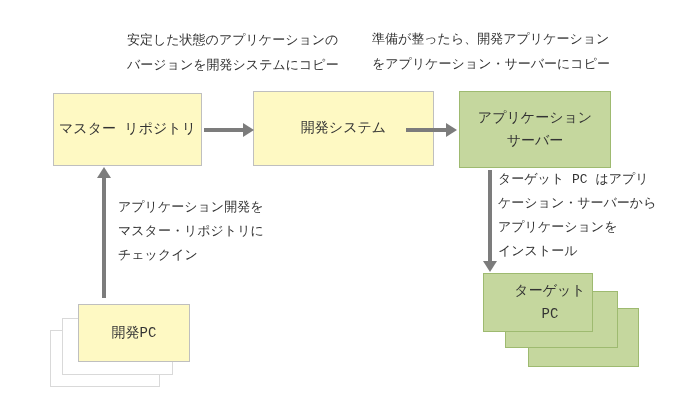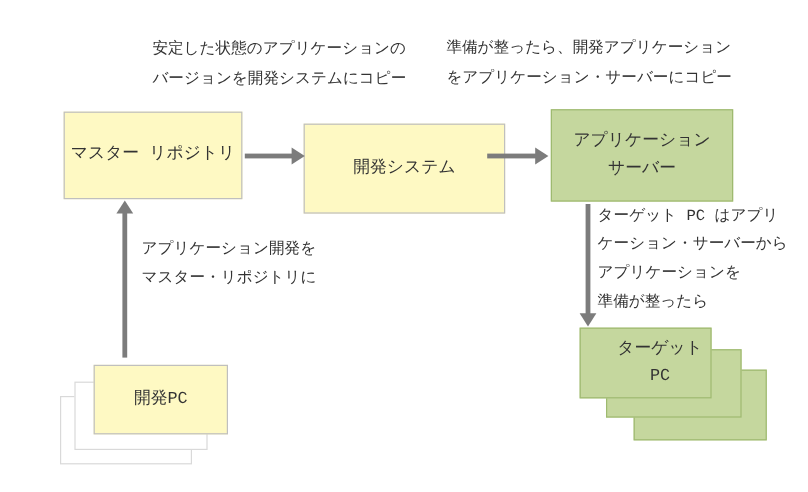--- a/index.html
+++ b/index.html
@@ -65,34 +65,35 @@
   </div>
 
   <div class="ann" style="left:372px; top:27px;">
     <div>準備が整ったら、開発アプリケーション</div>
     <div>をアプリケーション・サーバーにコピー</div>
   </div>
 
   <div class="ann tight" style="left:118px; top:196px;">
     <div>アプリケーション開発を</div>
     <div>マスター・リポジトリに</div>
+    <div>チェックイン</div>
   </div>
 
   <div class="ann tight" style="left:498px; top:168px;">
     <div>ターゲット PC はアプリ</div>
     <div>ケーション・サーバーから</div>
     <div>アプリケーションを</div>
-    <div>準備が整ったら</div>
+    <div>インストール</div>
   </div>
 
   <div class="node white-node" style="left:53px; top:93px; width:149px; height:73px;">
     <span>マスター リポジトリ</span>
   </div>
 
-  <div class="node white-node" style="left:253px; top:91px; width:168px; height:75px;margin-top:12px;">
+  <div class="node white-node" style="left:253px; top:91px; width:181px; height:75px;">
     <span>開発システム</span>
   </div>
 
   <div class="node green-node" style="left:459px; top:91px; width:152px; height:77px;">
     <span>アプリケーション</span>
     <span>サーバー</span>
   </div>
 
   <div class="back-white" style="left:50px; top:330px; width:110px; height:57px;"></div>
   <div class="back-white" style="left:62px; top:318px; width:111px; height:57px;"></div>

